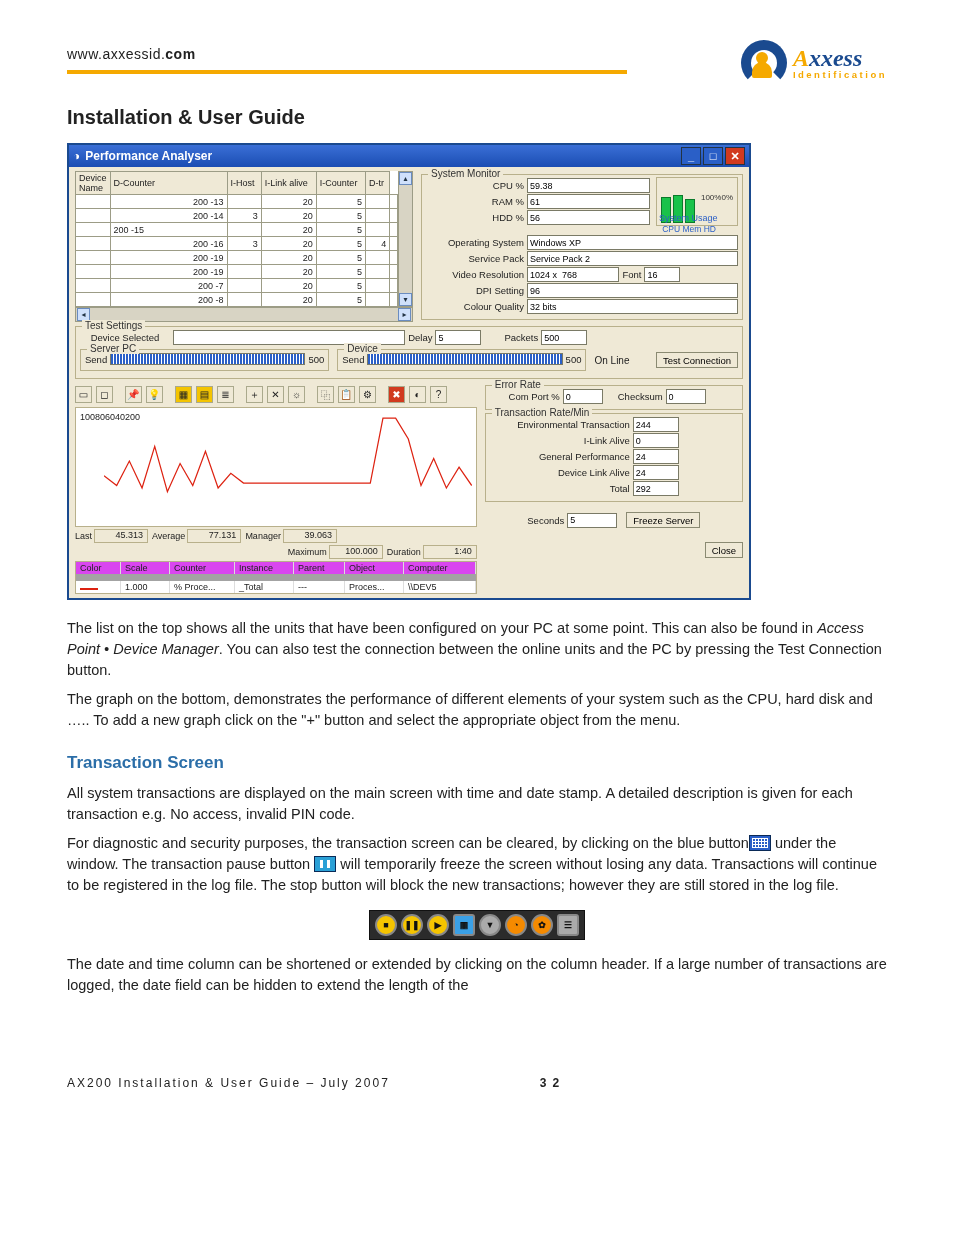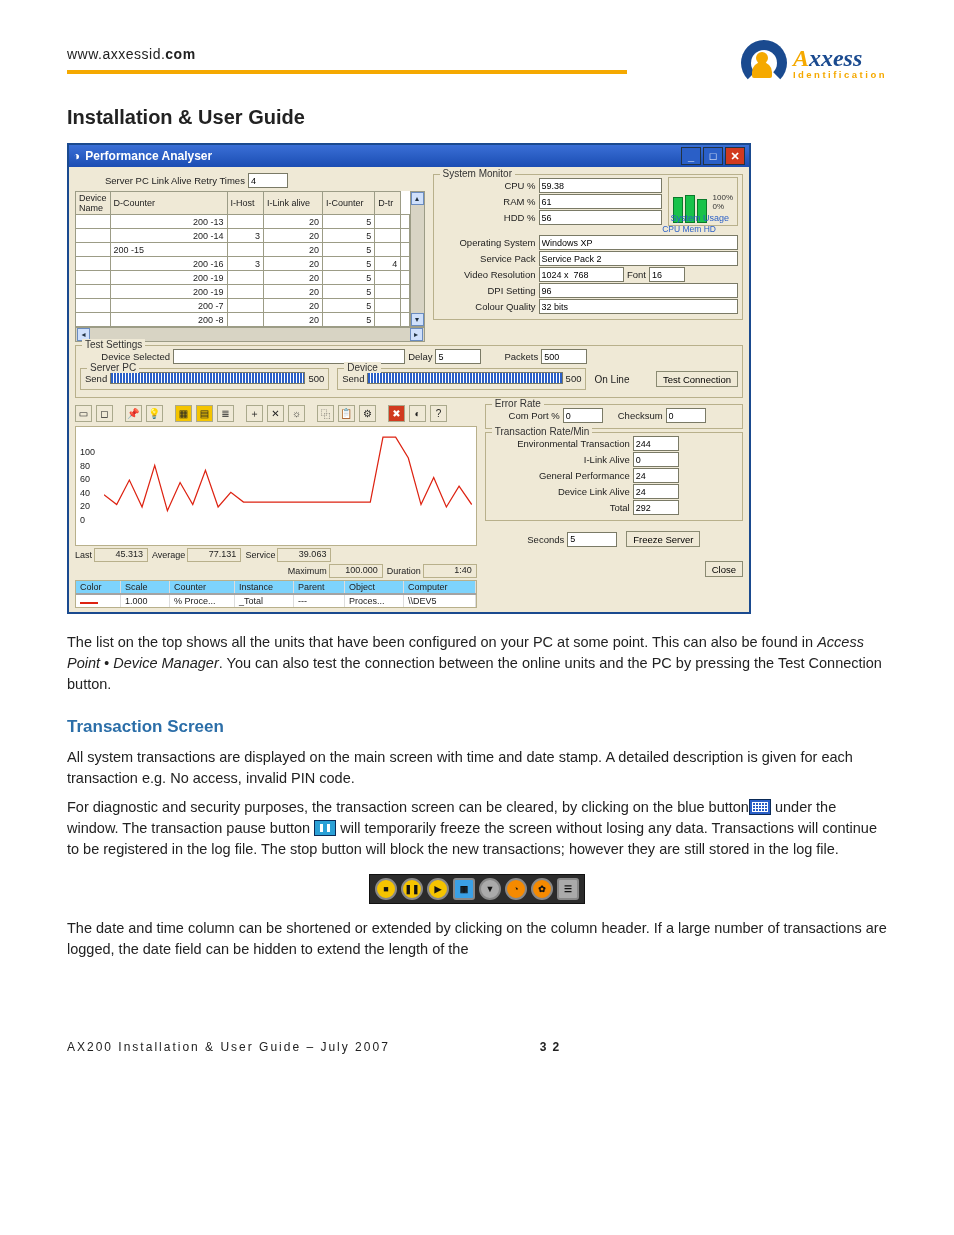--- a/index.html
+++ b/index.html
@@ -33,33 +33,33 @@
 .tbl th{background:#efe9d6;text-align:left;font-weight:400}
 .tbl td.r{text-align:right}
 .scroll{width:13px;background:#d8d4c4;border:1px solid #9c9c86;display:flex;flex-direction:column;justify-content:space-between;align-items:center}
 .sbtn{width:11px;height:11px;background:#cfe0fb;border:1px solid #6a8cc0;display:flex;align-items:center;justify-content:center;font-size:8px;color:#234}
 .hbar{height:13px;background:#d8d4c4;border:1px solid #9c9c86;display:flex;justify-content:space-between;align-items:center;padding:0 1px}
 .btn{border:1px solid #8a8a72;background:#efe9d6;padding:1px 6px;font-size:9.5px;height:16px}
 .usage-box{border:1px solid #b8b08b;padding:2px 4px;display:flex;gap:6px;align-items:flex-end;font-size:8px;color:#333}
 .barset{display:flex;gap:2px;align-items:flex-end}
 .bar{width:8px;background:#19c24a;border:1px solid #0a7a2a}
 .graph{background:#fff;border:1px solid #b8b08b;height:118px;position:relative;margin:2px 0}
-.yticks{position:absolute;left:4px;top:0;bottom:0;display:flex;flex-direction:column;justify-content:space-between;font-size:9px;text-align:left;width:20px;padding:20px 0}
+.yticks{position:absolute;left:4px;top:0;bottom:0;display:flex;justify-content:space-between;font-size:9px;text-align:left;width:20px;padding:4px 0}
 .plot{position:absolute;left:28px;right:4px;top:4px;bottom:4px}
 .tools{display:flex;gap:4px;align-items:center;margin:4px 0}
 .tico{width:15px;height:15px;border:1px solid #aaa98c;background:#efe9d6;display:flex;align-items:center;justify-content:center;font-size:10px}
 .tico.y{background:#f4c400}
 .tico.r{background:#d13a1f;color:#fff}
 .stats{display:flex;gap:4px;font-size:9px;margin:2px 0}
 .stats .cell{display:flex;align-items:center;gap:2px}
 .stats .cell .v{background:#efe9d6;border:1px solid #b8b08b;padding:0 4px;min-width:44px;text-align:right;height:12px}
 .legend{border:1px solid #b8b08b;background:#fff;font-size:9px;margin-top:2px}
 .legend .hdrrow,.legend .drow{display:flex}
 .legend .c{flex:0 0 auto;padding:1px 4px;border-right:1px solid #ddd}
-.legend .hdrrow{background:#7dd3fc;border-bottom:2px solid #a3a3a3}
+.legend .hdrrow{background:#d946ef;border-bottom:7px solid #a3a3a3}
 .swatch{width:18px;height:2px;background:#d21;display:inline-block;margin-top:4px}
 .inline-icon{display:inline-block;width:20px;height:14px;vertical-align:-3px;background:#2a5fc7;border:1px solid #0a2a57;position:relative}
 .inline-icon.grid::after{content:"";position:absolute;inset:2px;background:repeating-linear-gradient(#fff,#fff 1px,transparent 1px,transparent 3px),repeating-linear-gradient(90deg,#fff,#fff 1px,transparent 1px,transparent 3px)}
 .inline-icon.pause{background:#2aa0d6}
 .inline-icon.pause::before,.inline-icon.pause::after{content:"";position:absolute;top:3px;width:3px;height:8px;background:#fff}
 .inline-icon.pause::before{left:5px}.inline-icon.pause::after{right:5px}
 .btnstrip{display:inline-flex;background:#2b2b2b;padding:3px 5px;gap:4px;border:1px solid #111}
 .cbtn{width:18px;height:18px;border-radius:50%;border:2px solid #888;display:flex;align-items:center;justify-content:center;font-size:9px;color:#111;font-weight:700}
 .cbtn.y{background:#f5c400}.cbtn.o{background:#f58a00}.cbtn.b{background:#3aa0e6}.cbtn.g{background:#aaa}.cbtn.sq{border-radius:3px}
 
@@ -106,24 +106,20 @@
       <div class="tbtns">
         <div class="tbtn min">_</div>
         <div class="tbtn max">□</div>
         <div class="tbtn close">✕</div>
       </div>
     </div>
     <div class="content">
       <div class="row">
 
         <div style="flex:1.25">
-          <div class="fld" style="margin:2px 0 3px 30px">
-            <label>Server PC Link Alive Retry Times</label>
-            <input style="width: 34px; flex: 0 0 auto;" value="4">
-          </div>
           <div style="display:flex">
             <div style="flex:1">
               <table class="tbl">
                 <thead>
                     <tr id="devhdr">
                       <th>Device Name</th>
                       <th>D-Counter</th>
                       <th>I-Host</th>
                       <th>I-Link alive</th>
                       <th>I-Counter</th>
@@ -235,21 +231,21 @@
                     <input value="56" style="">
                   </div>
               </div>
               <div class="usage-box">
                 <div style="position:absolute;margin:-12px 0 0 -2px;color:#2a5fc7;font-size:9px">System Usage</div>
                 <div class="barset">
                     <div class="bar" style="height:24px"></div>
                     <div class="bar" style="height:26px"></div>
                     <div class="bar" style="height:22px"></div>
                   </div>
-                <div style="display:flex;flex-direction:column;justify-content:flex-start;height:30px">
+                <div style="display:flex;flex-direction:row;justify-content:flex-start;height:30px">
                   <span>100%</span>
                   <span>0%</span>
                 </div>
               </div>
             </div>
             <div style="text-align:right;color:#2a5fc7;font-size:8.5px;margin:-2px 22px 1px 0">CPU Mem HD</div>
             <div class="fld">
                 <label style="width:98px">Operating System</label>
                 <input value="Windows XP" style="">
               </div>
@@ -271,21 +267,21 @@
                 <label style="width:98px">Colour Quality</label>
                 <input value="32 bits" style="">
               </div>
           </div>
         </div>
       </div>
 
       <div class="fs">
         <div class="leg">Test Settings</div>
         <div class="fld">
-          <label style="width:90px;text-align:right">Device Selected</label>
+          <label style="width:90px;text-align:center">Device Selected</label>
           <input style="flex: 0.6 1 0%;">
           <label>Delay</label>
             <input style="width: 40px; flex: 0 0 auto;" value="5">
           <label style="margin-left:20px">Packets</label>
             <input style="width: 40px; flex: 0 0 auto;" value="500">
         </div>
         <div class="row">
           <div class="fs" style="flex:1">
               <div class="leg">Server PC</div>
             <div class="fld">
@@ -351,21 +347,21 @@
           <div class="stats">
             <div class="cell">
                 <span>Last</span>
                 <span class="v">45.313</span>
               </div>
             <div class="cell">
                 <span>Average</span>
                 <span class="v">77.131</span>
               </div>
             <div class="cell">
-                <span>Service</span>
+                <span>Manager</span>
                 <span class="v">39.063</span>
               </div>
           </div>
           <div class="stats" style="justify-content:flex-end">
             <div class="cell">
                 <span>Maximum</span>
                 <span class="v">100.000</span>
               </div>
             <div class="cell">
                 <span>Duration</span>
@@ -434,20 +430,21 @@
           </div>
           <div style="text-align:right;margin-top:14px">
             <button class="btn">Close</button>
           </div>
         </div>
       </div>
     </div>
   </div>
 
   <p><span>The list on the top shows all the units that have been configured on your PC at some point. This can also be found in </span><i>Access Point • Device Manager</i><span>. You can also test the connection between the online units and the PC by pressing the Test Connection button.</span></p>
+  <p>The graph on the bottom, demonstrates the performance of different elements of your system such as the CPU, hard disk and ….. To add a new graph click on the "+" button and select the appropriate object from the menu.</p>
 
   <div class="h2">Transaction Screen</div>
   <p>All system transactions are displayed on the main screen with time and date stamp.  A detailed description is given for each transaction e.g. No access, invalid PIN code.</p>
   <p>
     <span>For diagnostic and security purposes, the transaction screen can be cleared, by clicking on the blue button</span><span class="inline-icon grid"></span><span> under the window. The transaction pause button </span><span class="inline-icon pause"></span><span> will temporarily freeze the screen without losing any data. Transactions will continue to be registered in the log file. The stop button will block the new transactions; however they are still stored in the log file.</span>
   </p>
 
   <div style="text-align:center;margin:14px 0">
     <span class="btnstrip">
       <span class="cbtn y">■</span>

